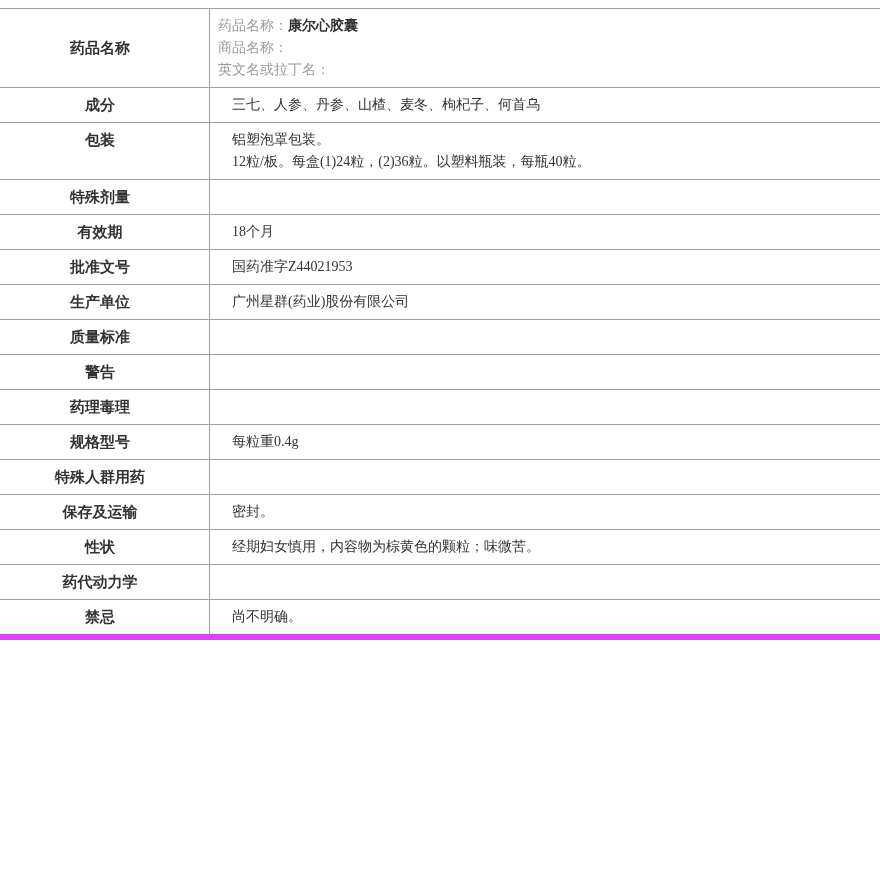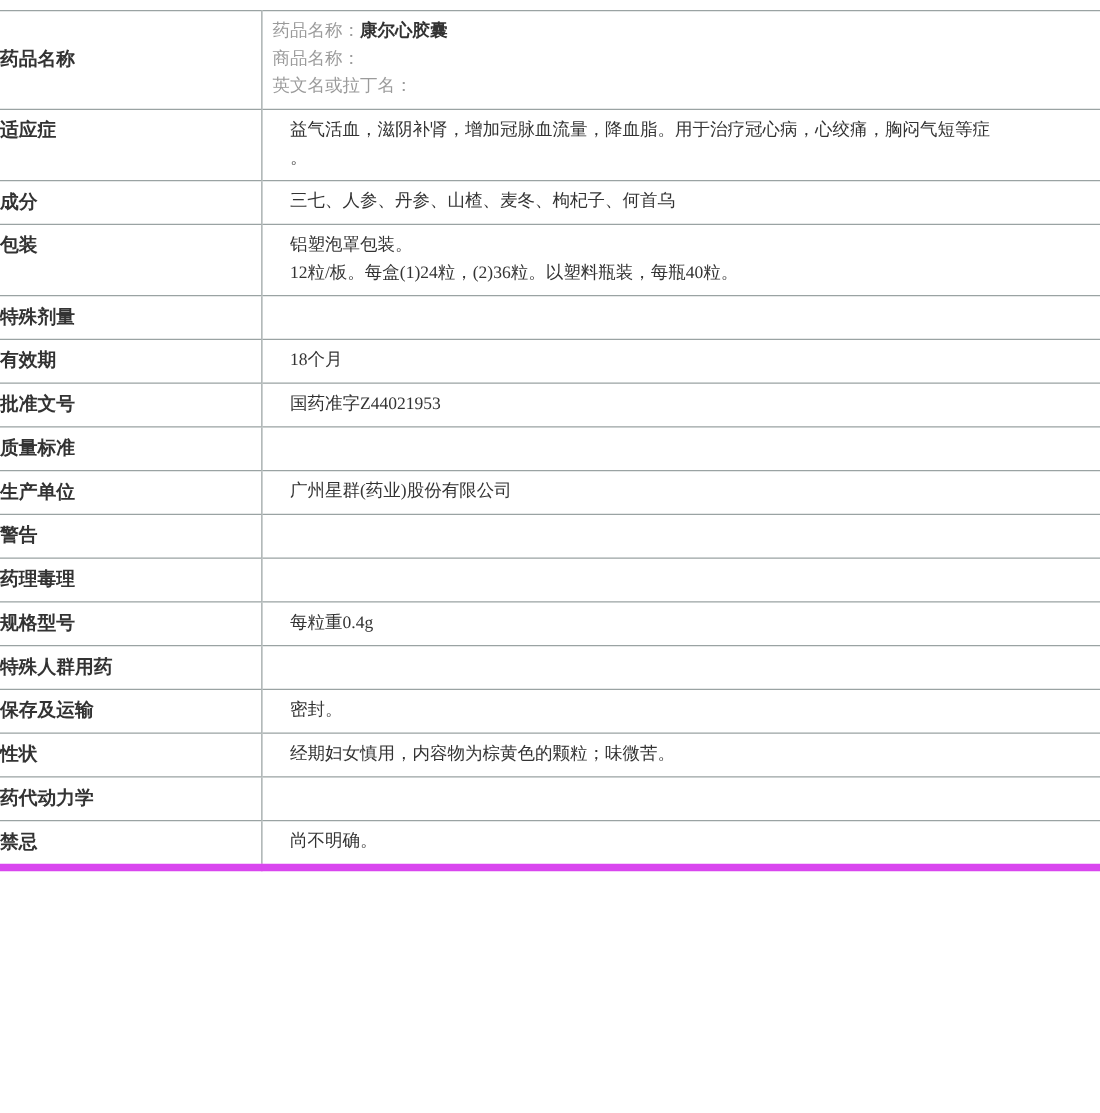--- a/index.html
+++ b/index.html
@@ -22,21 +22,21 @@
     table-layout: fixed;
   }
   table.drug-table tr {
     border-top: 1px solid #9aa3a3;
   }
   table.drug-table tr:last-child {
     border-bottom: 6px solid #d946ef;
   }
   th.row-label {
     width: 200px;
-    text-align: left;
+    text-align: center;
     vertical-align: top;
     font-weight: bold;
     font-size: 15px;
     line-height: 22px;
     color: #333333;
     padding: 6px 9px 6px 0;
     border-right: 1px solid #9aa3a3;
   }
   td.row-value {
     text-align: left;
@@ -78,25 +78,20 @@
       <tr class="name-row">
         <th class="row-label">药品名称</th>
         <td class="row-value">
           <div class="name-line"><span class="muted">药品名称：</span><span class="drug-name">康尔心胶囊</span></div>
           <div class="name-line"><span class="muted">商品名称：</span><span></span></div>
           <div class="name-line"><span class="muted">英文名或拉丁名：</span><span></span></div>
         </td>
       </tr>
 
       <tr>
-        <th class="row-label">适应症</th>
-        <td class="row-value">益气活血，滋阴补肾，增加冠脉血流量，降血脂。用于治疗冠心病，心绞痛，胸闷气短等症
-。</td>
-      </tr>
-      <tr>
         <th class="row-label">成分</th>
         <td class="row-value">三七、人参、丹参、山楂、麦冬、枸杞子、何首乌</td>
       </tr>
       <tr>
         <th class="row-label">包装</th>
         <td class="row-value">铝塑泡罩包装。
 12粒/板。每盒(1)24粒，(2)36粒。以塑料瓶装，每瓶40粒。</td>
       </tr>
       <tr>
         <th class="row-label">特殊剂量</th>
@@ -104,26 +99,26 @@
       </tr>
       <tr>
         <th class="row-label">有效期</th>
         <td class="row-value">18个月</td>
       </tr>
       <tr>
         <th class="row-label">批准文号</th>
         <td class="row-value">国药准字Z44021953</td>
       </tr>
       <tr>
+        <th class="row-label">生产单位</th>
+        <td class="row-value">广州星群(药业)股份有限公司</td>
+      </tr>
+      <tr>
         <th class="row-label">质量标准</th>
         <td class="row-value"></td>
-      </tr>
-      <tr>
-        <th class="row-label">生产单位</th>
-        <td class="row-value">广州星群(药业)股份有限公司</td>
       </tr>
       <tr>
         <th class="row-label">警告</th>
         <td class="row-value"></td>
       </tr>
       <tr>
         <th class="row-label">药理毒理</th>
         <td class="row-value"></td>
       </tr>
       <tr>

